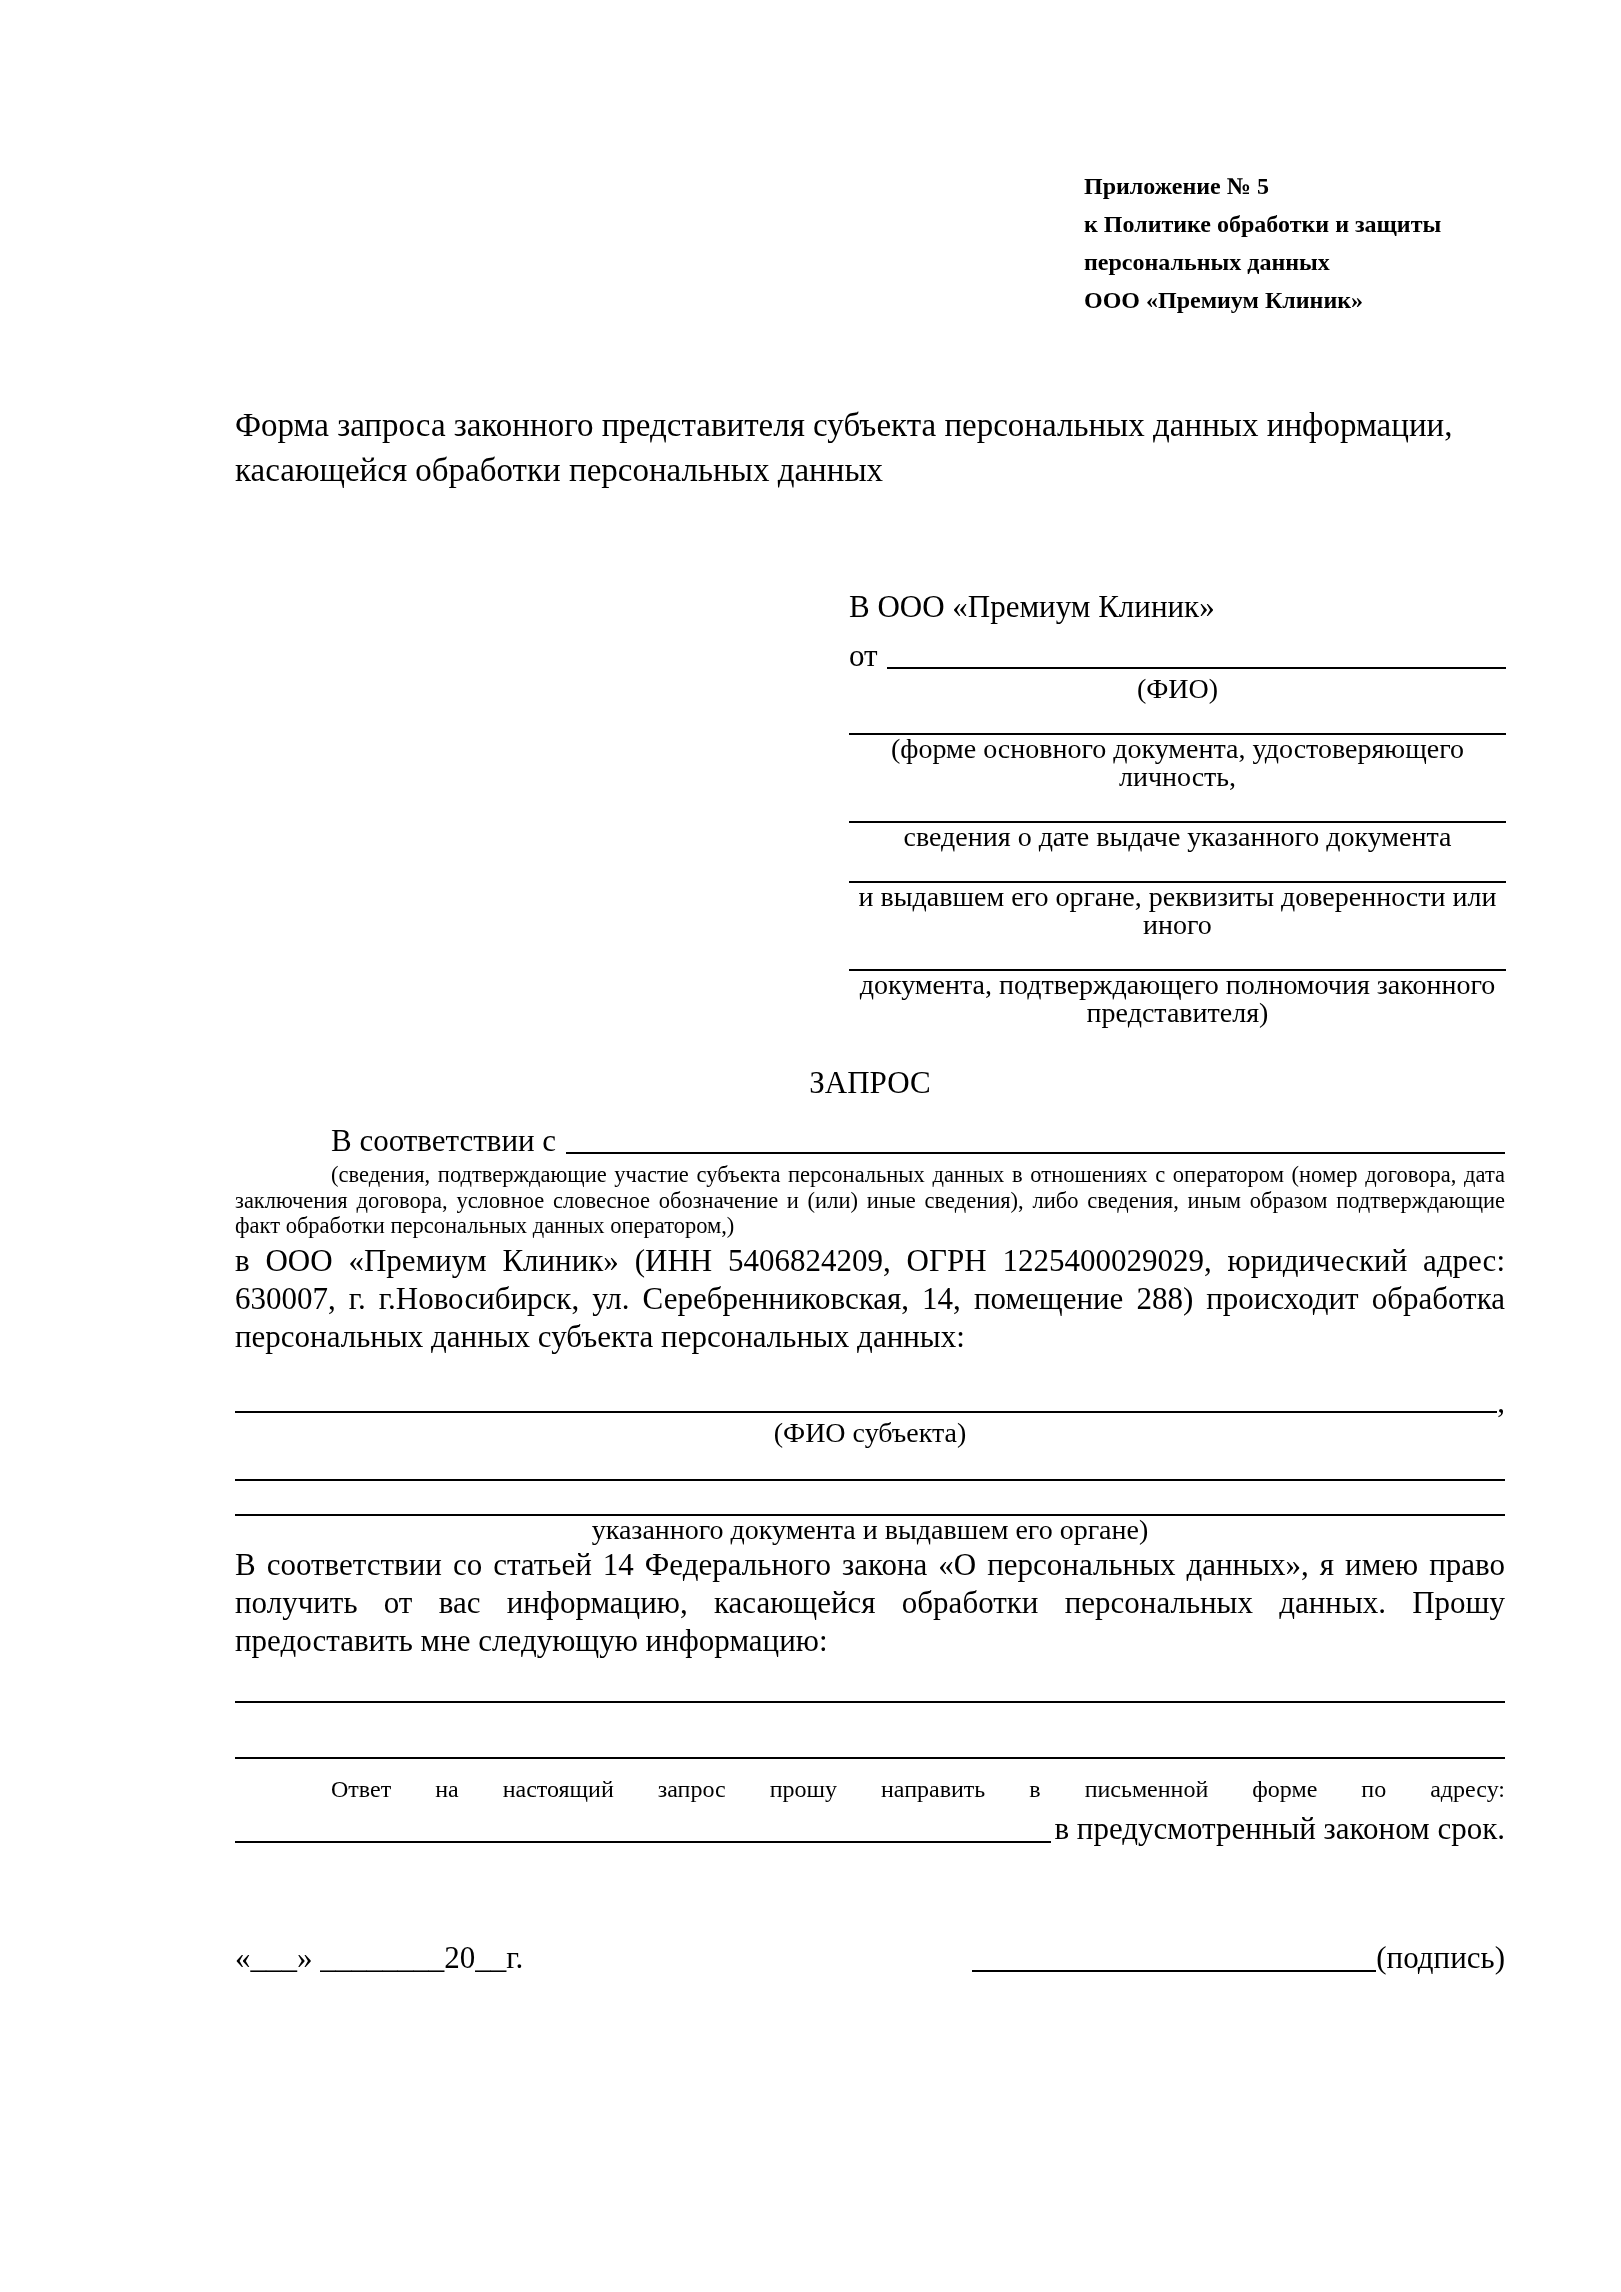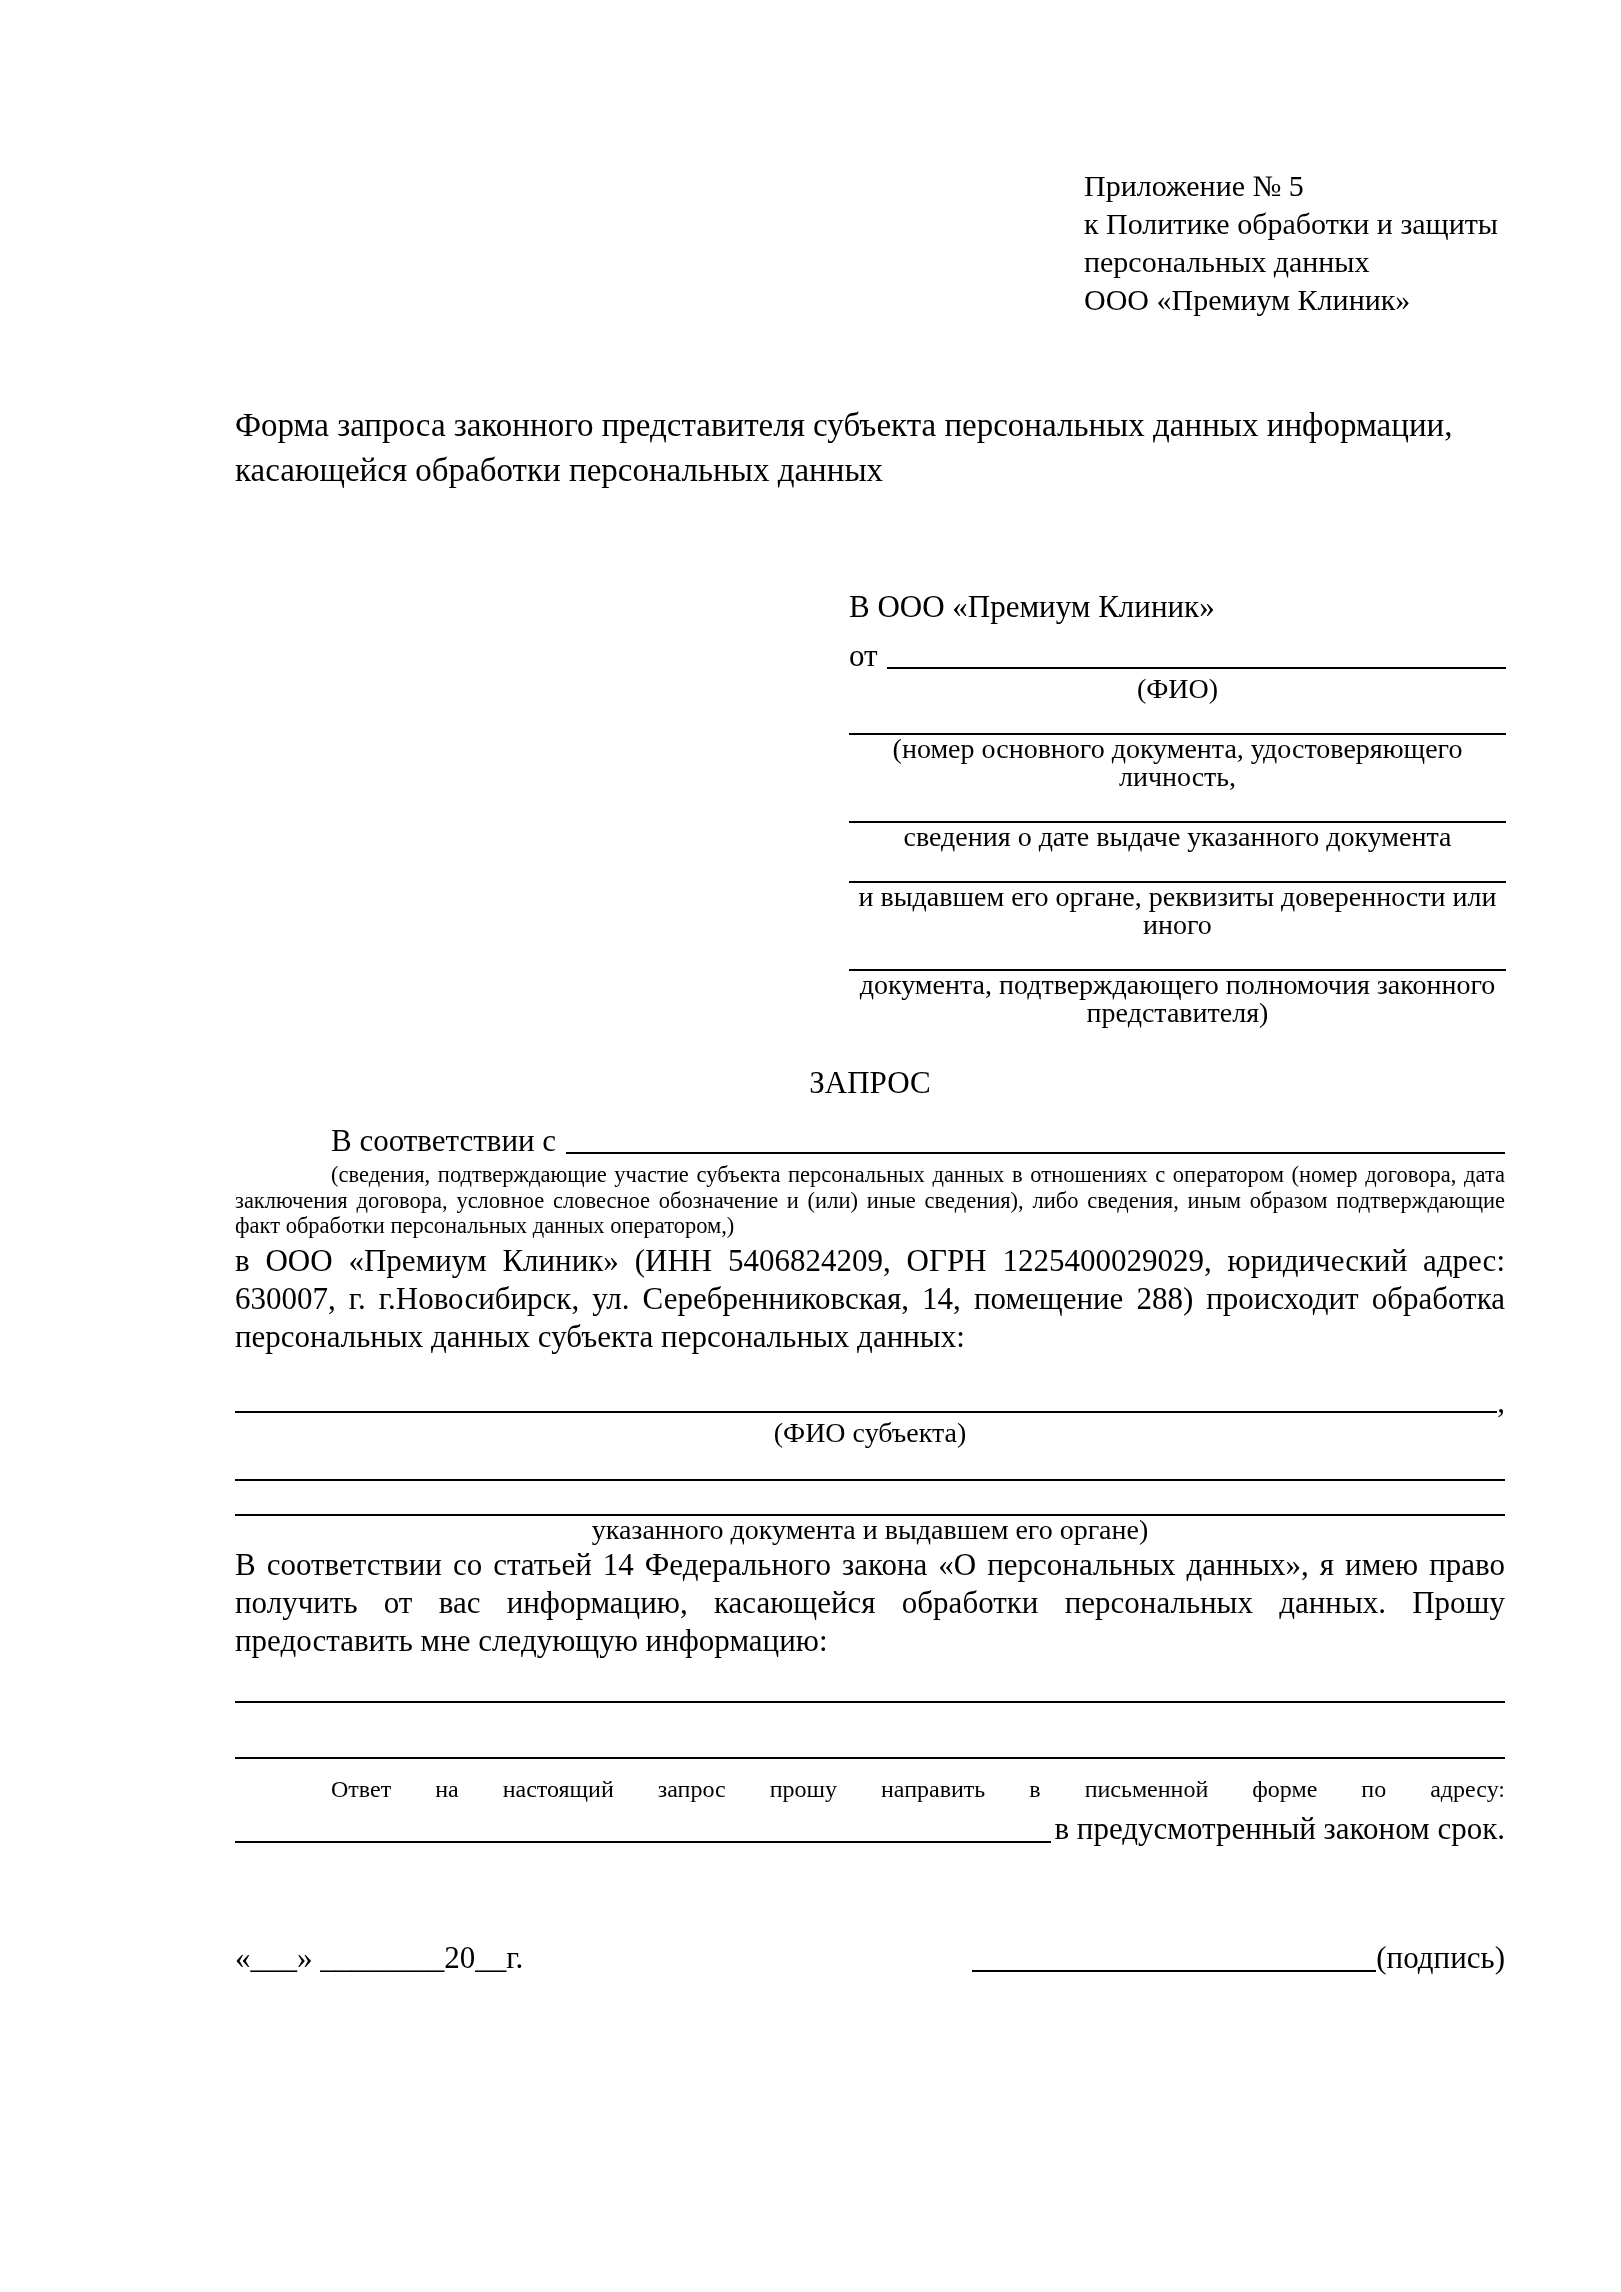--- a/index.html
+++ b/index.html
@@ -8,21 +8,21 @@
     width:1621px;height:2293px;
     background:#ffffff;color:#000000;
     font-family:"Liberation Serif","DejaVu Serif",serif;
     box-sizing:border-box;
     padding:167px 116px 0 235px;
     overflow:hidden;
   }
   .content{width:1270px;}
 
   
-  .header-block{margin-left:849px;font-size:30px;line-height:38px;}
+  .header-block{margin-left:849px;font-size:24px;line-height:38px;font-weight:bold;}
 
   
   .doc-title{
     margin-top:84px;text-align:left;font-weight:normal;
     font-size:33px;line-height:45px;
   }
 
   
   .addressee{margin-left:614px;width:657px;margin-top:94px;}
   .to-line{font-size:31px;line-height:39px;}
@@ -74,21 +74,21 @@
     <div class="addressee">
       <div class="to-line">В ООО «Премиум Клиник»</div>
       <div class="from-row">
         <span>от</span>
         <span class="fill"></span>
       </div>
       <div class="caption center">(ФИО)</div>
 
       <div>
         <div class="blank-line"></div>
-        <div class="caption center">(номер основного документа, удостоверяющего личность,</div>
+        <div class="caption center">(форме основного документа, удостоверяющего личность,</div>
       </div>
       <div>
         <div class="blank-line"></div>
         <div class="caption center">сведения о дате выдаче указанного документа</div>
       </div>
       <div>
         <div class="blank-line"></div>
         <div class="caption center">и выдавшем его органе, реквизиты доверенности или иного</div>
       </div>
       <div>

